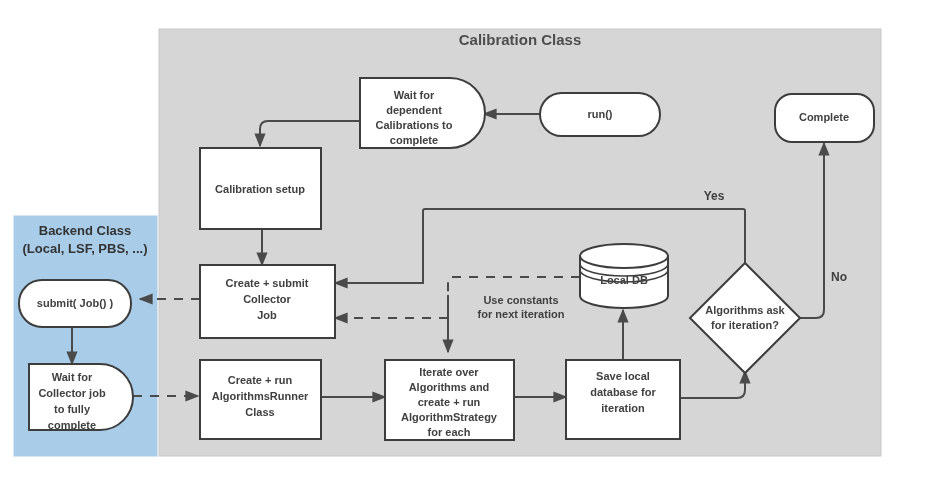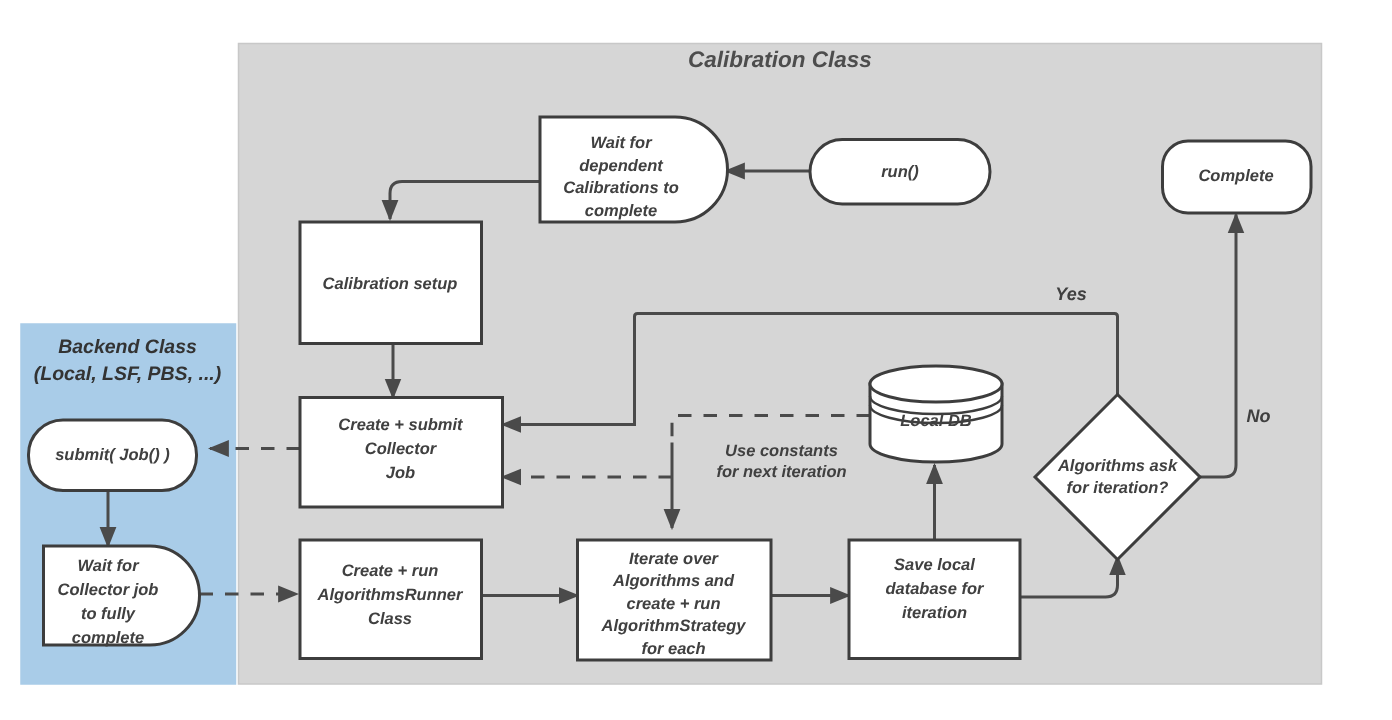--- a/index.html
+++ b/index.html
@@ -1,17 +1,17 @@
 <!DOCTYPE html>
 <html><head>
 <meta charset="utf-8">
 <style>
   html,body{margin:0;padding:0;background:#ffffff;}
   body{width:928px;height:480px;overflow:hidden;font-family:"Liberation Sans",sans-serif;}
-  #stage{position:relative;width:752px;height:480px;background:#ffffff;font-style:italic;}
+  #stage{position:relative;width:752px;height:480px;background:#ffffff;}
   svg#diagram{position:absolute;left:0;top:0;width:928px;height:480px;}
   .node-text{font-family:"Liberation Sans",sans-serif;font-size:11px;font-weight:bold;fill:#404040;text-anchor:middle;dominant-baseline:middle;}
   .title-text{font-family:"Liberation Sans",sans-serif;font-size:15px;font-weight:bold;fill:#4d4d4d;text-anchor:middle;dominant-baseline:middle;}
   .sub-title-text{font-family:"Liberation Sans",sans-serif;font-size:13px;font-weight:bold;fill:#333333;text-anchor:middle;dominant-baseline:middle;}
   .edge-label{font-family:"Liberation Sans",sans-serif;font-size:12px;font-weight:bold;fill:#404040;text-anchor:middle;dominant-baseline:middle;}
   .edge-label-small{font-family:"Liberation Sans",sans-serif;font-size:11px;font-weight:bold;fill:#404040;text-anchor:middle;dominant-baseline:middle;}
   .shape{fill:#ffffff;stroke:#3d3d3d;stroke-width:2;}
   .container-cal{fill:#d6d6d6;stroke:#c8c8c8;stroke-width:1;}
   .container-backend{fill:#a9cce8;stroke:#a9cce8;stroke-width:1;}
   .edge{fill:none;stroke:#4a4a4a;stroke-width:2;}

